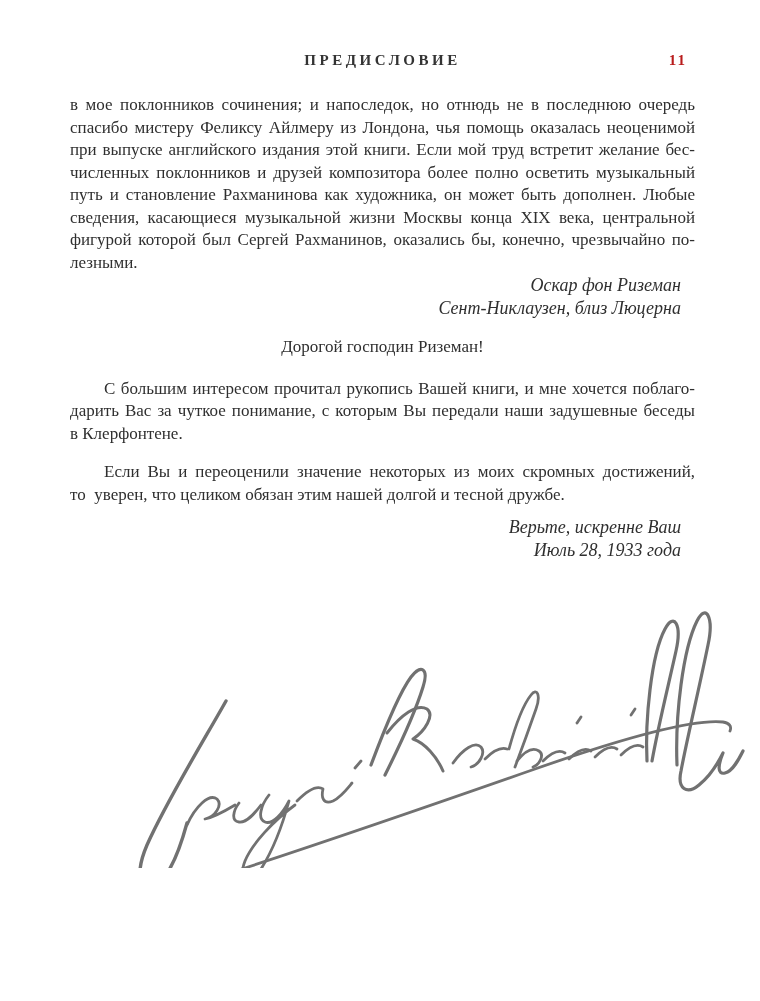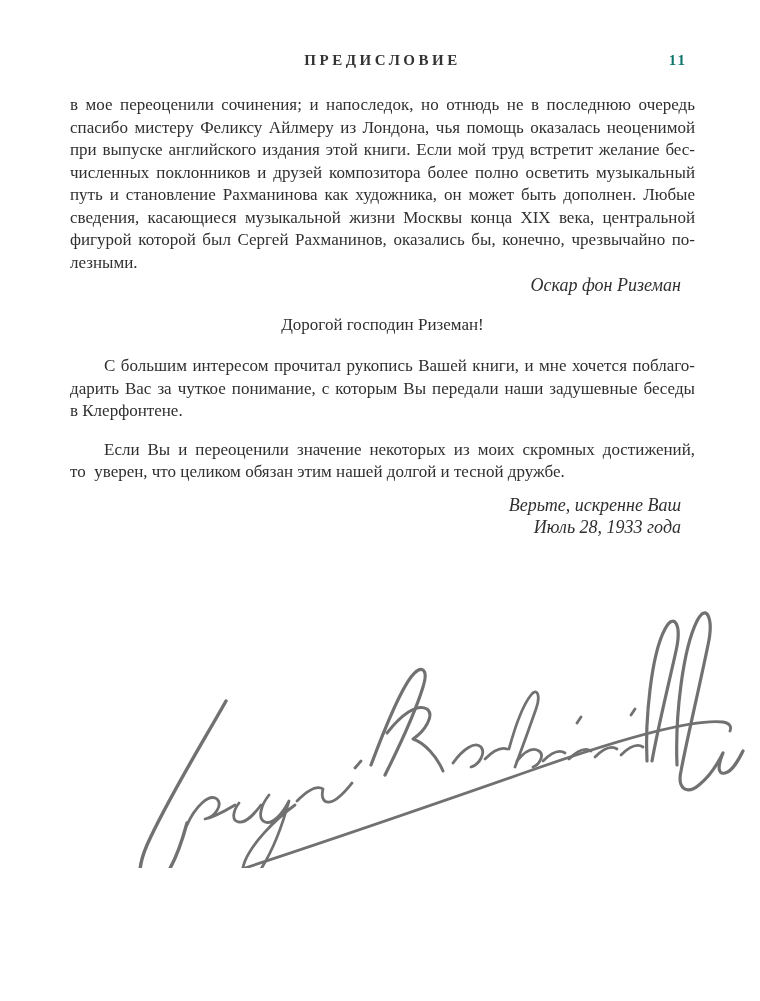--- a/index.html
+++ b/index.html
@@ -8,21 +8,21 @@
     font-family:"Liberation Serif","DejaVu Serif",serif;
     color:#2f2f2f;
   }
   .page{position:relative;width:760px;height:868px;overflow:hidden;background:#ffffff;}
   .content{padding:52px 65px 0 70px;}
   .header{position:relative;height:18px;margin-bottom:24px;}
   .title{
     position:absolute;left:0;right:0;text-align:center;
     font-weight:bold;font-size:15px;letter-spacing:3.5px;color:#333333;
   }
-  .pagenum{position:absolute;right:8px;top:0;font-weight:bold;font-size:15px;letter-spacing:2px;color:#0f766e;}
+  .pagenum{position:absolute;right:8px;top:0;font-weight:bold;font-size:15px;letter-spacing:2px;color:#b91c1c;}
   .para{font-size:17px;line-height:22.5px;}
   .para div{min-height:22.5px;}
   .jline{text-align:justify;text-align-last:justify;}
   .first{text-indent:34px;margin-top:16px;}
   .closing{font-style:italic;text-align:right;font-size:18px;line-height:22.5px;padding-right:14px;}
   .salutation{text-align:center;font-size:17px;line-height:22.5px;margin-top:17px;}
   .gap19{margin-top:19px;}
   .gap10{margin-top:10px;}
   .sig-wrap{position:absolute;left:95px;top:605px;width:650px;height:320px;}
   .sig-wrap svg{display:block;}
@@ -32,32 +32,33 @@
 
 <div class="page">
   <div class="content">
 
     <div class="header">
       <span class="title">ПРЕДИСЛОВИЕ</span>
       <span class="pagenum">11</span>
     </div>
 
     <div class="para">
-      <div class="jline">в мое переоценили сочинения; и напоследок, но отнюдь не в последнюю очередь</div>
+      <div class="jline">в мое поклонников сочинения; и напоследок, но отнюдь не в последнюю очередь</div>
       <div class="jline">спасибо мистеру Феликсу Айлмеру из Лондона, чья помощь оказалась неоценимой</div>
       <div class="jline">при выпуске английского издания этой книги. Если мой труд встретит желание бес-</div>
       <div class="jline">численных поклонников и друзей композитора более полно осветить музыкальный</div>
       <div class="jline">путь и становление Рахманинова как художника, он может быть дополнен. Любые</div>
       <div class="jline">сведения, касающиеся музыкальной жизни Москвы конца XIX века, центральной</div>
       <div class="jline">фигурой которой был Сергей Рахманинов, оказались бы, конечно, чрезвычайно по-</div>
       <div>лезными.</div>
     </div>
 
     <div class="closing">
       <div>Оскар фон Риземан</div>
+      <div>Сент-Никлаузен, близ Люцерна</div>
     </div>
 
     <div class="salutation">Дорогой господин Риземан!</div>
 
     <div class="para gap19">
       <div class="jline first">С большим интересом прочитал рукопись Вашей книги, и мне хочется поблаго-</div>
       <div class="jline">дарить Вас за чуткое понимание, с которым Вы передали наши задушевные беседы</div>
       <div>в Клерфонтене.</div>
     </div>
 

